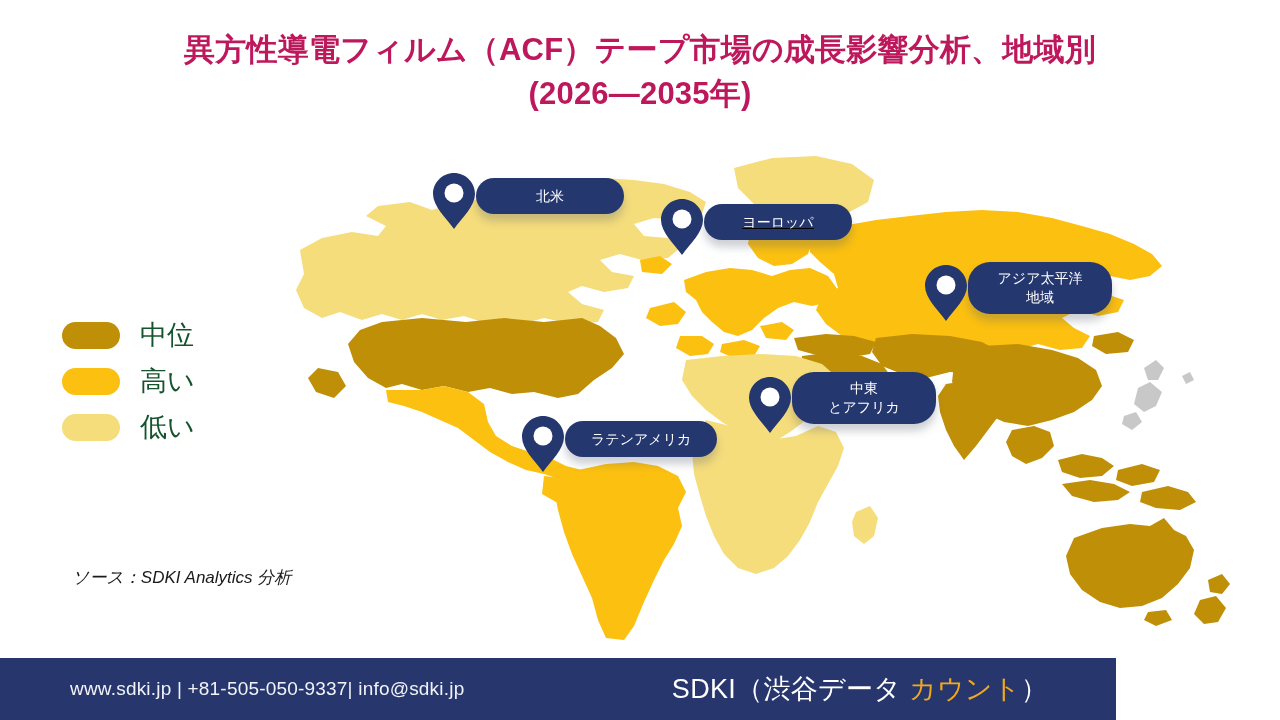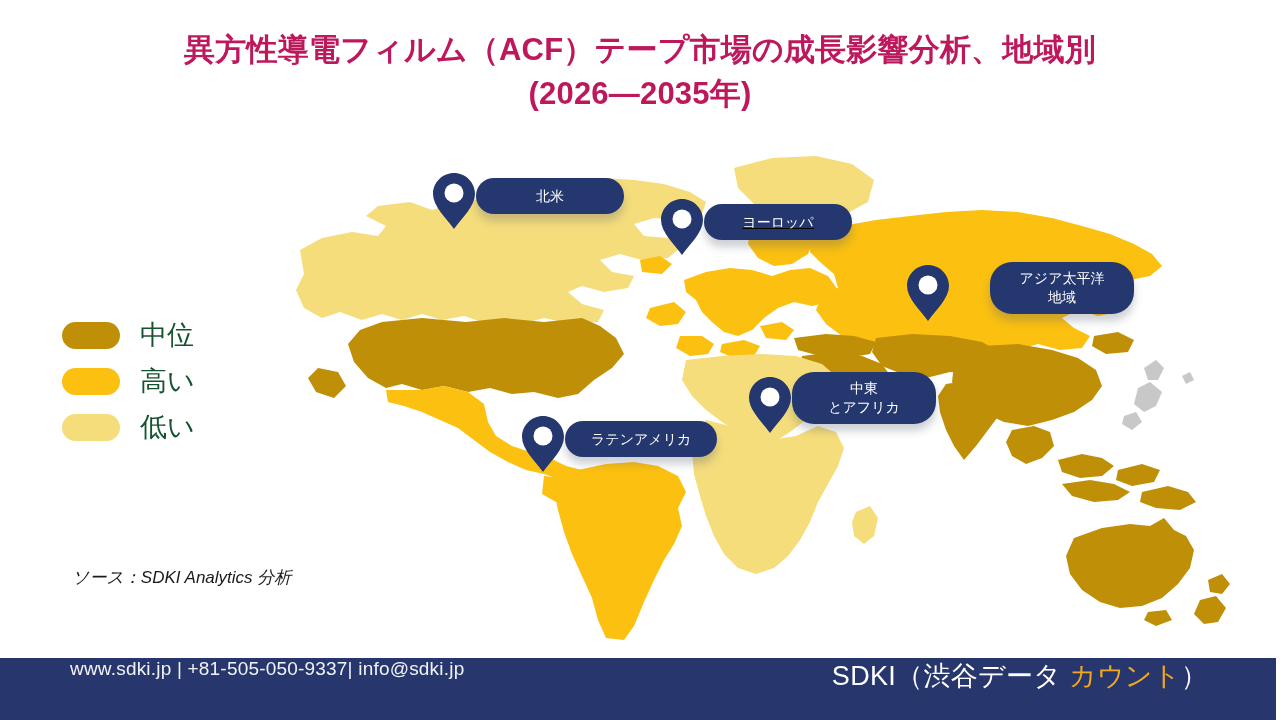--- a/index.html
+++ b/index.html
@@ -114,24 +114,25 @@
     box-shadow: 0 7px 9px rgba(90, 95, 110, 0.30);
     min-width: 96px;
   }
   .marker-chip.two-line { padding: 7px 24px; }
 
   
   #footer {
     position: absolute;
     left: 0;
     top: 658px;
-    width: 1276px;
+    width: 1116px;
     height: 62px;
     background: #27366d;
     display: flex;
+    align-items: center;
     justify-content: space-between;
     box-sizing: border-box;
     padding: 0 68px 0 70px;
   }
   #footer-contact {
     color: #f2f3f7;
     font-size: 19px;
     letter-spacing: 0.2px;
     white-space: nowrap;
   }
@@ -216,21 +217,21 @@
     </div>
 
     <div class="marker" style="left:378px; top:58px;text-decoration:underline;">
       <svg class="pin" viewBox="0 0 44 58">
         <path d="M22 1 C10.4 1 1 10.4 1 22 C1 34 14 46 22 57 C30 46 43 34 43 22 C43 10.4 33.6 1 22 1 Z" fill="#25376f"></path>
         <circle cx="22" cy="21" r="9.5" fill="#ffffff"></circle>
       </svg>
       <div class="marker-chip">ヨーロッパ</div>
     </div>
 
-    <div class="marker" style="left:624px; top:122px;gap:40px;">
+    <div class="marker" style="left:642px; top:122px;">
       <svg class="pin" viewBox="0 0 44 58">
         <path d="M22 1 C10.4 1 1 10.4 1 22 C1 34 14 46 22 57 C30 46 43 34 43 22 C43 10.4 33.6 1 22 1 Z" fill="#25376f"></path>
         <circle cx="22" cy="21" r="9.5" fill="#ffffff"></circle>
       </svg>
       <div class="marker-chip two-line">アジア太平洋
 地域</div>
     </div>
 
     <div class="marker" style="left:466px; top:232px;align-items:flex-end;">
       <svg class="pin" viewBox="0 0 44 58">

